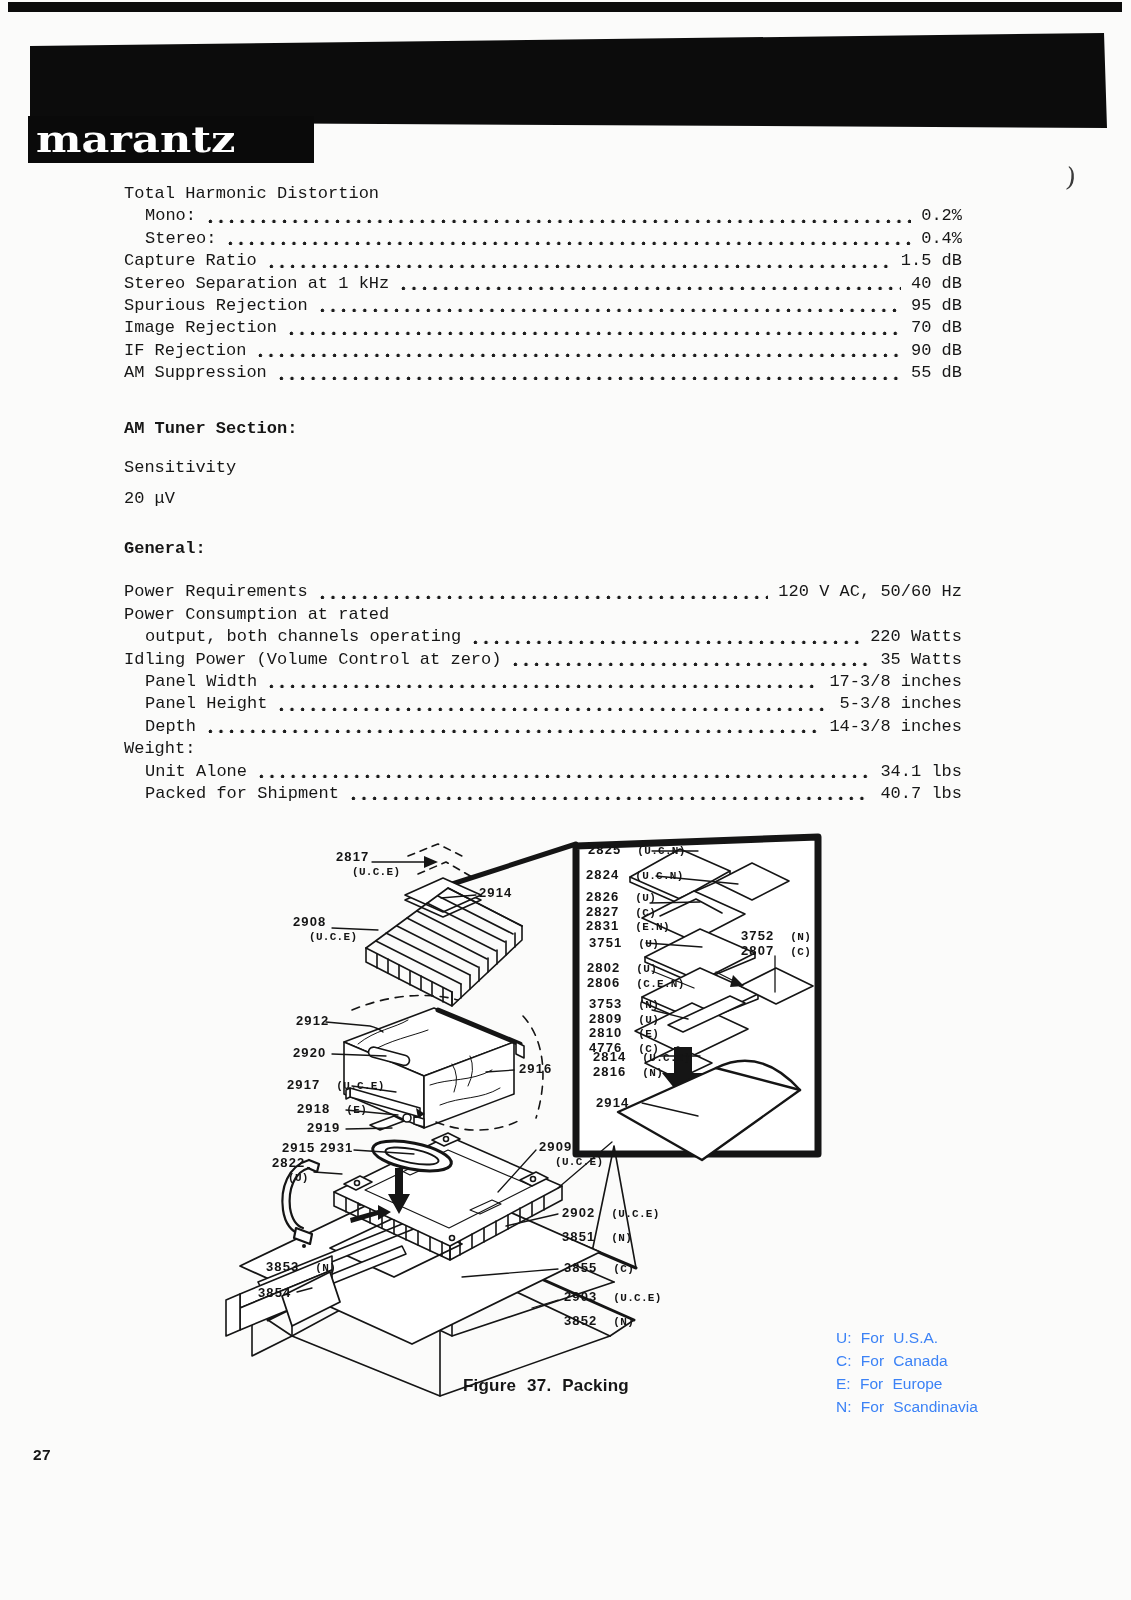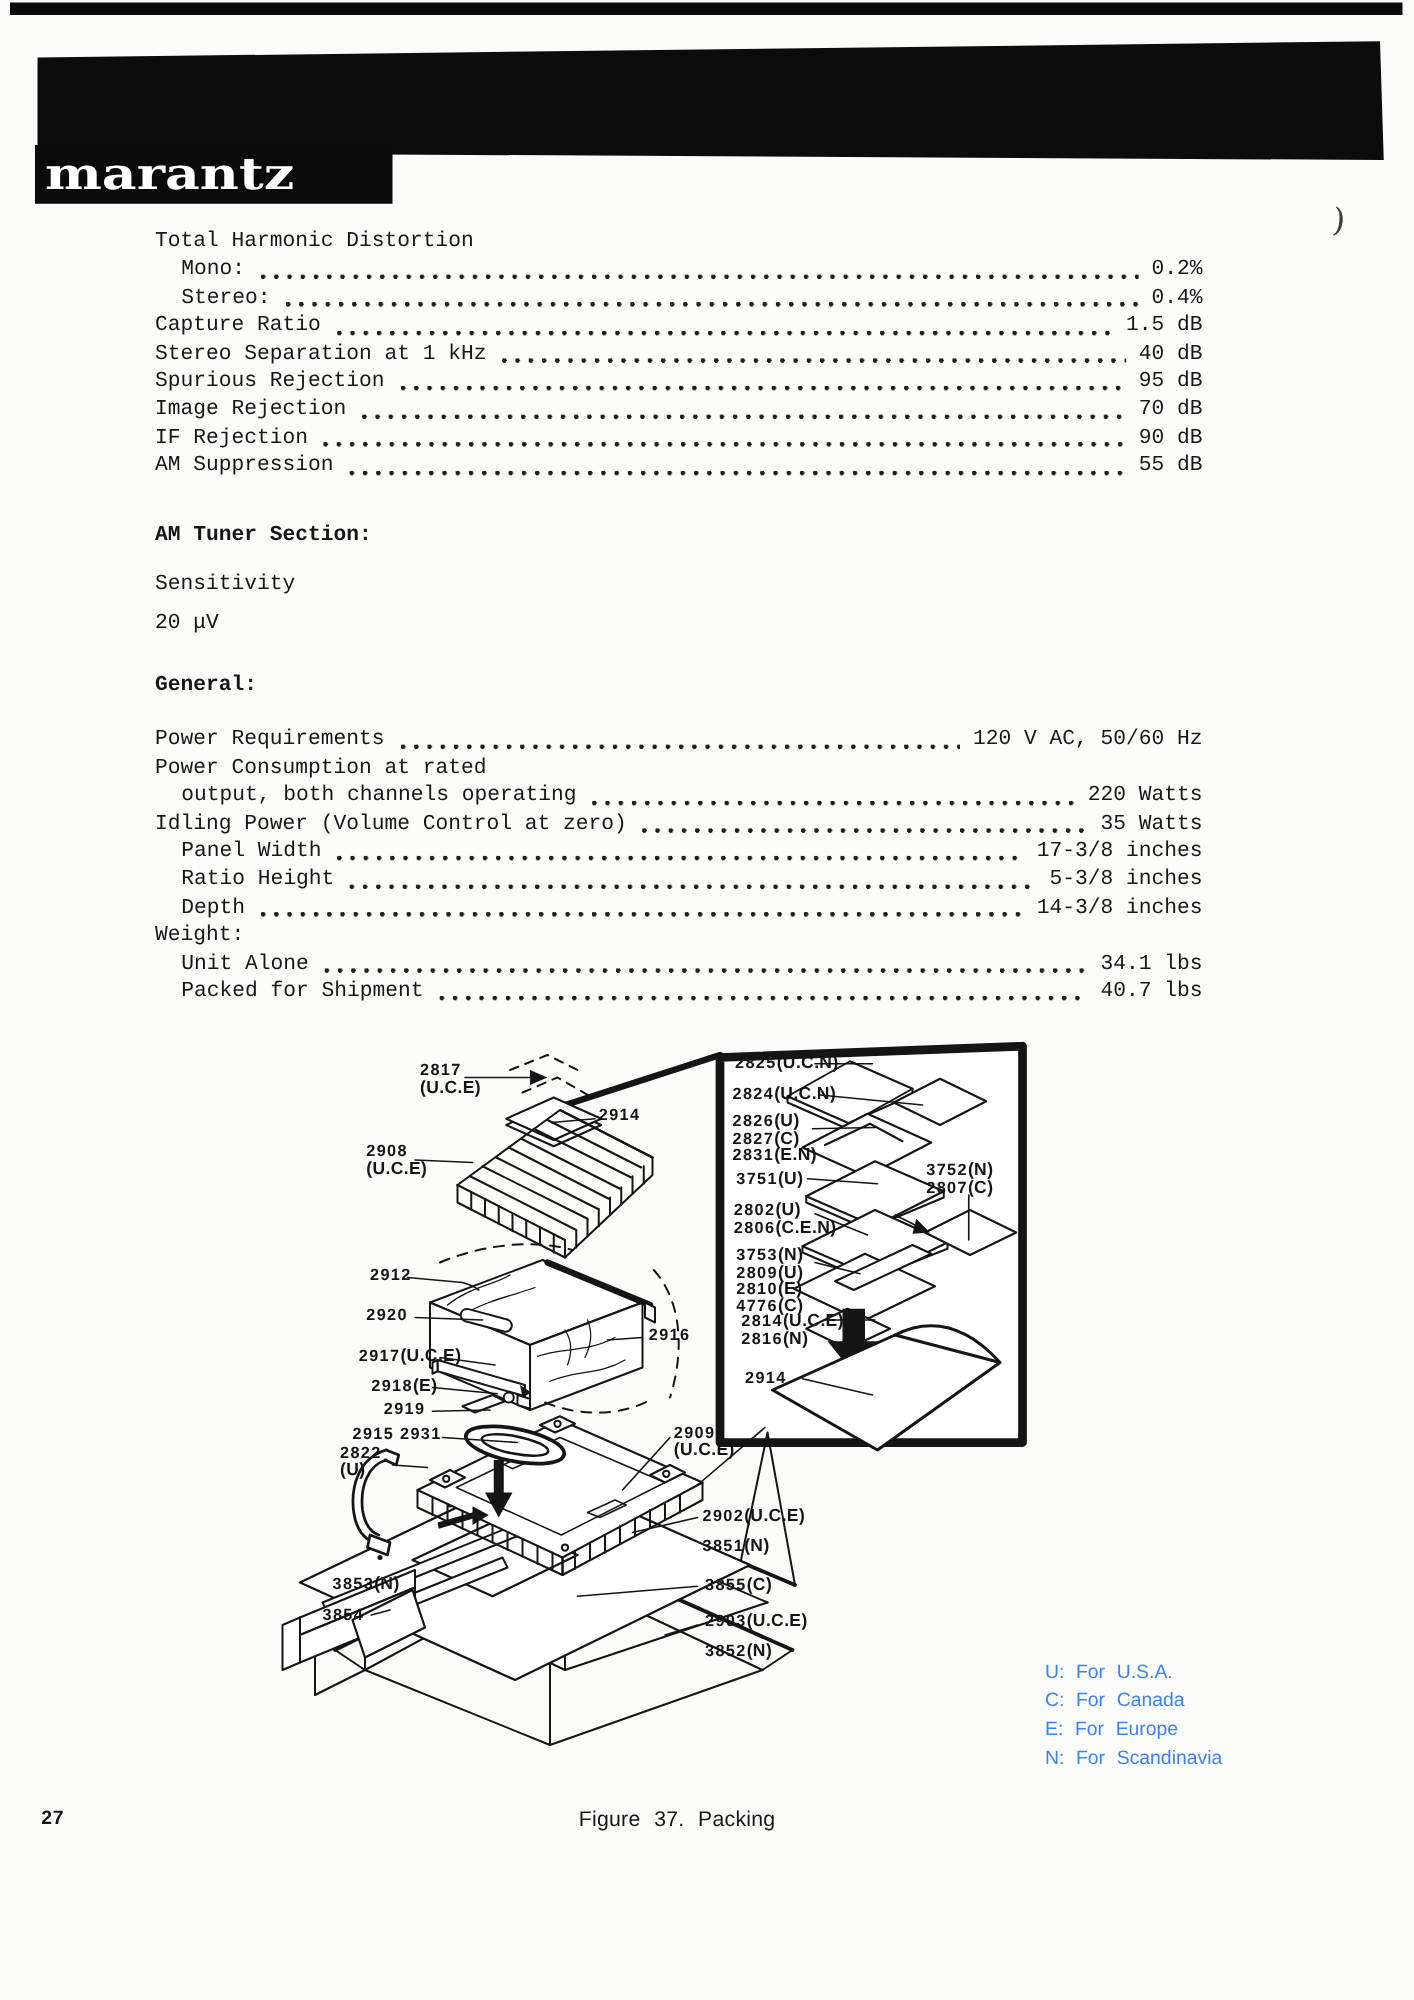--- a/index.html
+++ b/index.html
@@ -30,22 +30,22 @@
     flex:1 1 auto;height:5px;margin:0 10px 4px 12px;align-self:flex-end;
     background-image:radial-gradient(circle at 2.4px 2.4px,#1c1c1c 1.75px,rgba(0,0,0,0) 2px);
     background-size:10.6px 5px;background-repeat:repeat-x;
   }
   .val{flex:0 0 auto;}
   .diagram{position:absolute;left:0;top:820px;width:1131px;height:600px;}
   .labels-layer{position:absolute;left:0;top:0;width:1131px;height:1479px;pointer-events:none;}
   .plabel{position:absolute;}
   .pl-line{line-height:12.5px;white-space:nowrap;font-weight:bold;color:#141414;}
   .pn{font-size:13px;letter-spacing:1.1px;}
-  .ps{font-size:14px;margin-left:0;letter-spacing:0.3px;}
-  .caption{position:absolute;left:463px;top:1446px;font-weight:normal;font-size:17px;word-spacing:6px;letter-spacing:0.2px;text-align:center;}
+  .ps{font-size:11px;margin-left:16px;letter-spacing:0.3px;font-family:Liberation Mono, monospace;}
+  .caption{position:absolute;left:463px;top:1376px;font-weight:bold;font-size:17px;word-spacing:6px;letter-spacing:0.2px;text-align:center;}
   .legend{position:absolute;left:836px;top:1326px;font-size:15.5px;line-height:23px;color:#3b82f6;}
   .legend-line{word-spacing:5px;}
   .pageno{position:absolute;left:33px;top:1446px;font-weight:bold;font-size:15.5px;letter-spacing:0.5px;}
 </style>
 </head>
 <body>
 
 <div class="topbar"></div>
 
 <svg class="header-art" viewBox="0 0 1131 180" xmlns="http://www.w3.org/2000/svg">
@@ -130,21 +130,21 @@
       <span class="lab">Idling Power (Volume Control at zero)</span>
       <span class="dots"></span>
       <span class="val">35 Watts</span>
     </div>
     <div class="spec-row ind">
       <span class="lab">Panel Width</span>
       <span class="dots"></span>
       <span class="val">17-3/8 inches</span>
     </div>
     <div class="spec-row ind">
-      <span class="lab">Ratio Height</span>
+      <span class="lab">Panel Height</span>
       <span class="dots"></span>
       <span class="val">5-3/8 inches</span>
     </div>
     <div class="spec-row ind">
       <span class="lab">Depth</span>
       <span class="dots"></span>
       <span class="val">14-3/8 inches</span>
     </div>
     <div class="spec-row">
       <span class="lab">Weight:</span>

